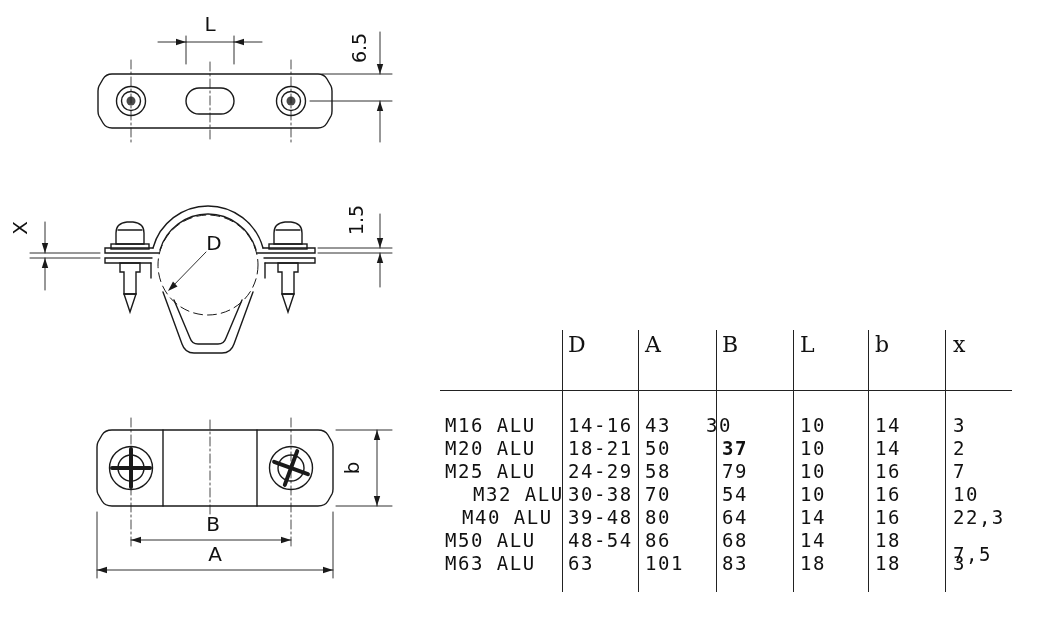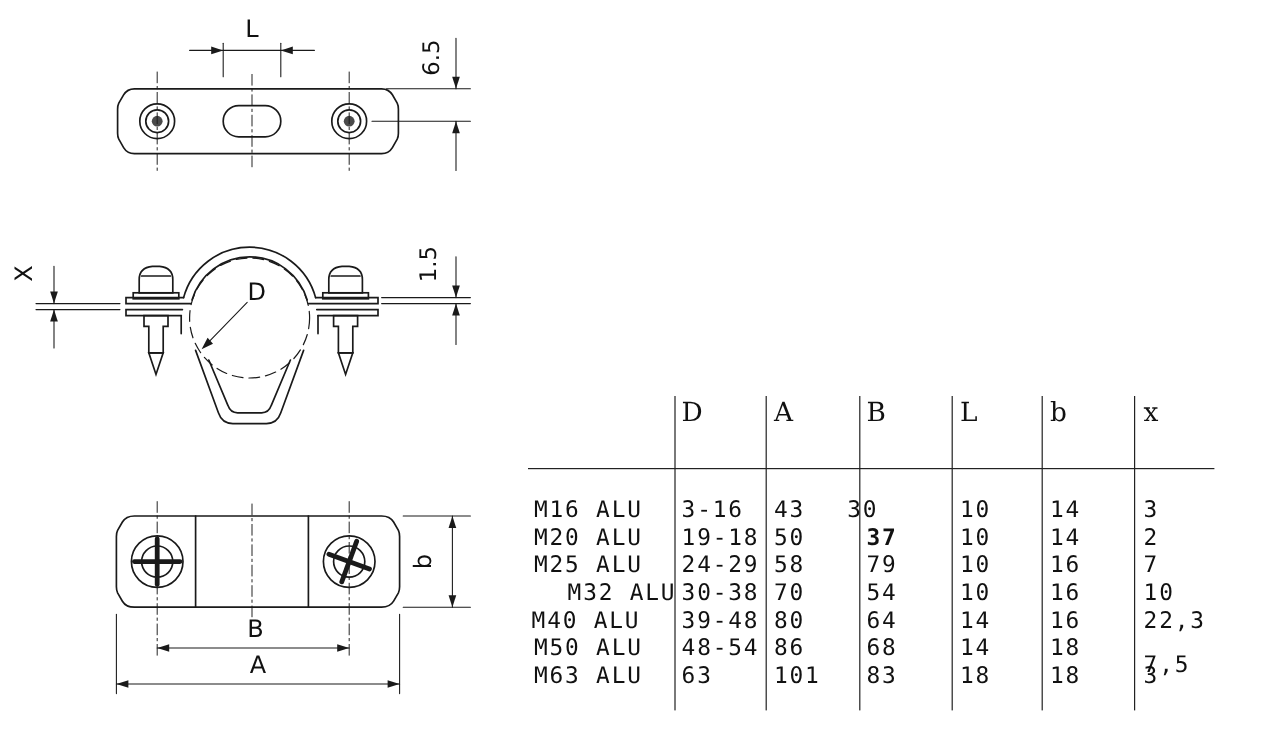--- a/index.html
+++ b/index.html
@@ -189,30 +189,30 @@
     <span class="thead" style="left:128px">D</span>
     <span class="thead" style="left:205px">A</span>
     <span class="thead" style="left:282px">B</span>
     <span class="thead" style="left:360px">L</span>
     <span class="thead" style="left:435px">b</span>
     <span class="thead" style="left:513px">x</span>
 
     <div>
         <div class="trow" style="top: 86px;">
           <span class="tcell" style="left: 5px;">M16 ALU</span>
-          <span class="tcell" style="left: 128px;">3-16</span>
+          <span class="tcell" style="left: 128px;">14-16</span>
           <span class="tcell" style="left: 205px;">43</span>
           <span class="tcell" style="left: 266px;">30</span>
           <span class="tcell" style="left: 360px;">10</span>
           <span class="tcell" style="left: 435px;">14</span>
           <span class="tcell" style="left: 513px;">3</span>
         </div>
         <div class="trow" style="top: 109px;">
           <span class="tcell" style="left: 5px;">M20 ALU</span>
-          <span class="tcell" style="left: 128px;">19-18</span>
+          <span class="tcell" style="left: 128px;">18-21</span>
           <span class="tcell" style="left: 205px;">50</span>
           <span class="tcell" style="left: 282px; font-weight: bold;">37</span>
           <span class="tcell" style="left: 360px;">10</span>
           <span class="tcell" style="left: 435px;">14</span>
           <span class="tcell" style="left: 513px;">2</span>
         </div>
         <div class="trow" style="top: 132px;">
           <span class="tcell" style="left: 5px;">M25 ALU</span>
           <span class="tcell" style="left: 128px;">24-29</span>
           <span class="tcell" style="left: 205px;">58</span>
@@ -224,21 +224,21 @@
         <div class="trow" style="top: 155px;">
           <span class="tcell" style="left: 5px; margin-left: 28px;">M32 ALU</span>
           <span class="tcell" style="left: 128px;">30-38</span>
           <span class="tcell" style="left: 205px;">70</span>
           <span class="tcell" style="left: 282px;">54</span>
           <span class="tcell" style="left: 360px;">10</span>
           <span class="tcell" style="left: 435px;">16</span>
           <span class="tcell" style="left: 513px;">10</span>
         </div>
         <div class="trow" style="top: 178px;">
-          <span class="tcell" style="left: 3px;">M40 ALU</span>
+          <span class="tcell" style="left: 22px;">M40 ALU</span>
           <span class="tcell" style="left: 128px;">39-48</span>
           <span class="tcell" style="left: 205px;">80</span>
           <span class="tcell" style="left: 282px;">64</span>
           <span class="tcell" style="left: 360px;">14</span>
           <span class="tcell" style="left: 435px;">16</span>
           <span class="tcell" style="left: 513px;">22,3</span>
         </div>
         <div class="trow" style="top: 201px;">
           <span class="tcell" style="left: 5px;">M50 ALU</span>
           <span class="tcell" style="left: 128px;">48-54</span>

